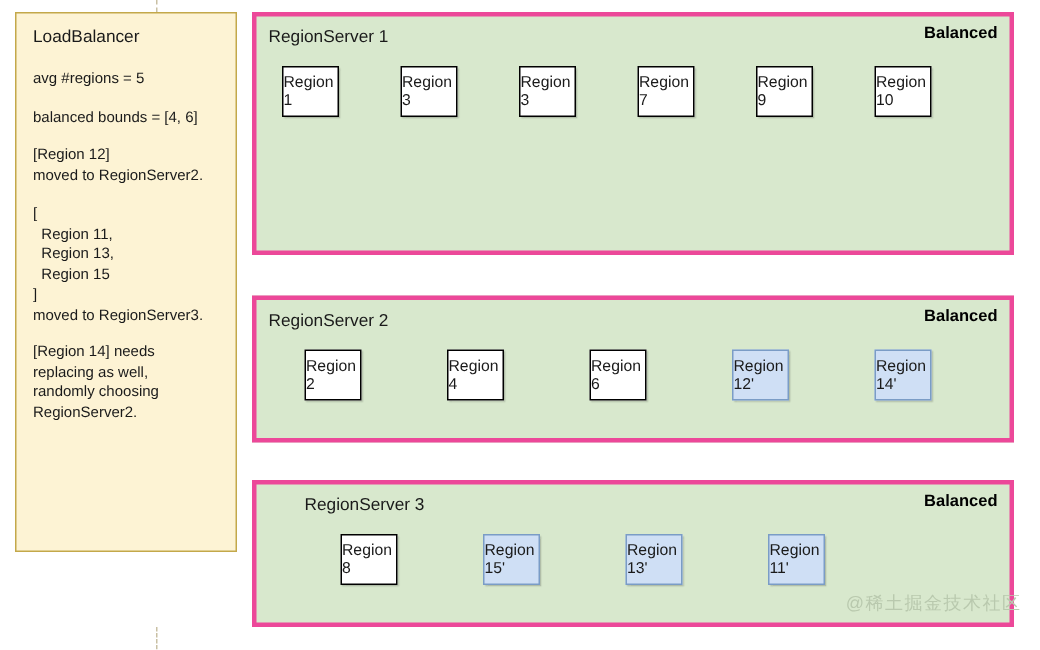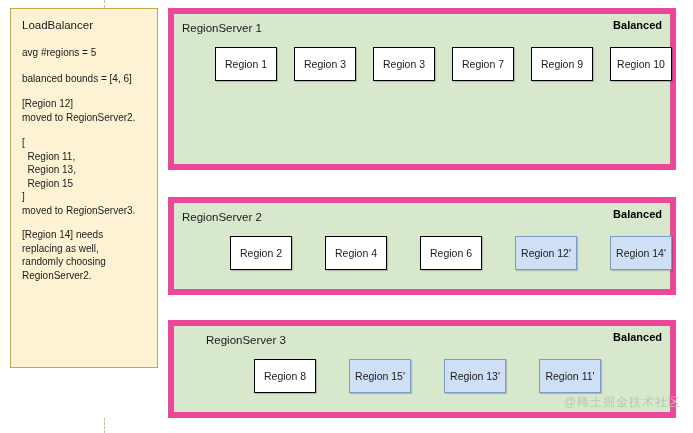--- a/index.html
+++ b/index.html
@@ -52,21 +52,21 @@
     white-space: pre-wrap;
   }
   .lb-block.tight { margin-bottom: 11px; }
 
   
   .rs {
     position: absolute;
     left: 168px;
     width: 508px;
     background: #d8e8cd;
-    border: 6px solid #ec4899;
+    border: 3px solid #ec4899;
     box-sizing: border-box;
   }
   #rs-1 { top: 8px;   height: 162px; }
   #rs-2 { top: 197px; height: 98px;  }
   #rs-3 { top: 320px; height: 98px; padding-left: 24px;  }
 
   .rs-header {
     position: relative;
     height: 20px;
     padding: 4px 8px 0 8px;
@@ -88,32 +88,31 @@
   }
 
   .region-row {
     position: relative;
     height: 34px;
     margin-top: 13px;
   }
   .region {
     position: absolute;
     top: 0;
-    width: 62px;
+    width: 38px;
     height: 34px;
     box-sizing: border-box;
     display: flex;
     align-items: center;
     justify-content: center;
     font-size: 10.5px;
     color: #1a1a1a;
     background: #ffffff;
     border: 1px solid #000000;
     box-shadow: 1px 1px 1px rgba(0,0,0,0.18);
-    margin-left: 24px;
   }
   .region.moved {
     background: #cfdff5;
     border: 1px solid #7a9cc6;
   }
 
   
   .watermark {
     position: absolute;
     right: 12px;

